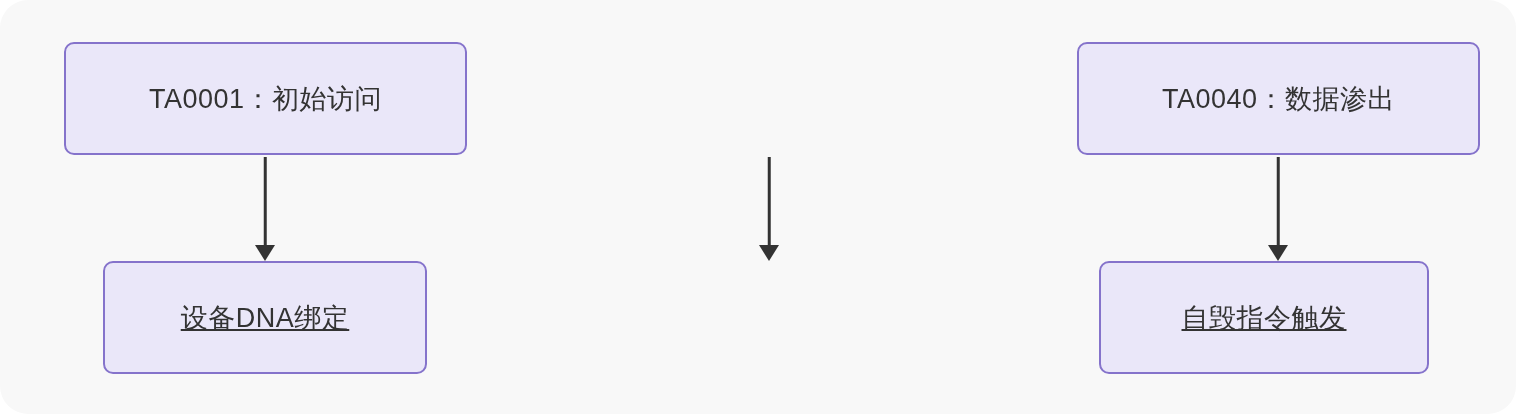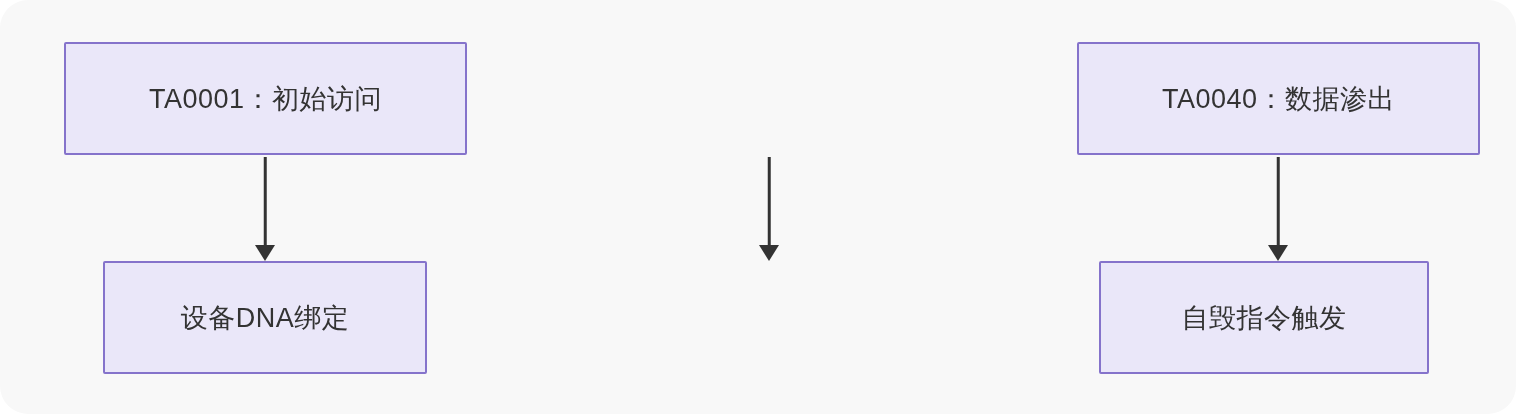--- a/index.html
+++ b/index.html
@@ -42,30 +42,30 @@
     font-weight: bold;
     color: rgba(45, 45, 80, 0.05);
   }
   
   .node {
     position: absolute;
     height: 113px;
     box-sizing: border-box;
     background: var(--box-fill, #EAE7F9);
     border: 2px solid var(--box-border, #8573CB);
-    border-radius: 2px;
+    border-radius: 10px;
     display: flex;
     align-items: center;
     justify-content: center;
     font-size: 27px;
     color: var(--text-color, #333333);
     letter-spacing: 0.5px;
   }
   .node-top    { top: 42px;  }
-  .node-bottom { top: 261px; }
+  .node-bottom { top: 261px; text-decoration: underline; }
   
   .arrow {
     position: absolute;
     top: 157px;
     width: 22px;
     height: 104px;
     pointer-events: none;
   }
   .arrow .shaft {
     position: absolute;

